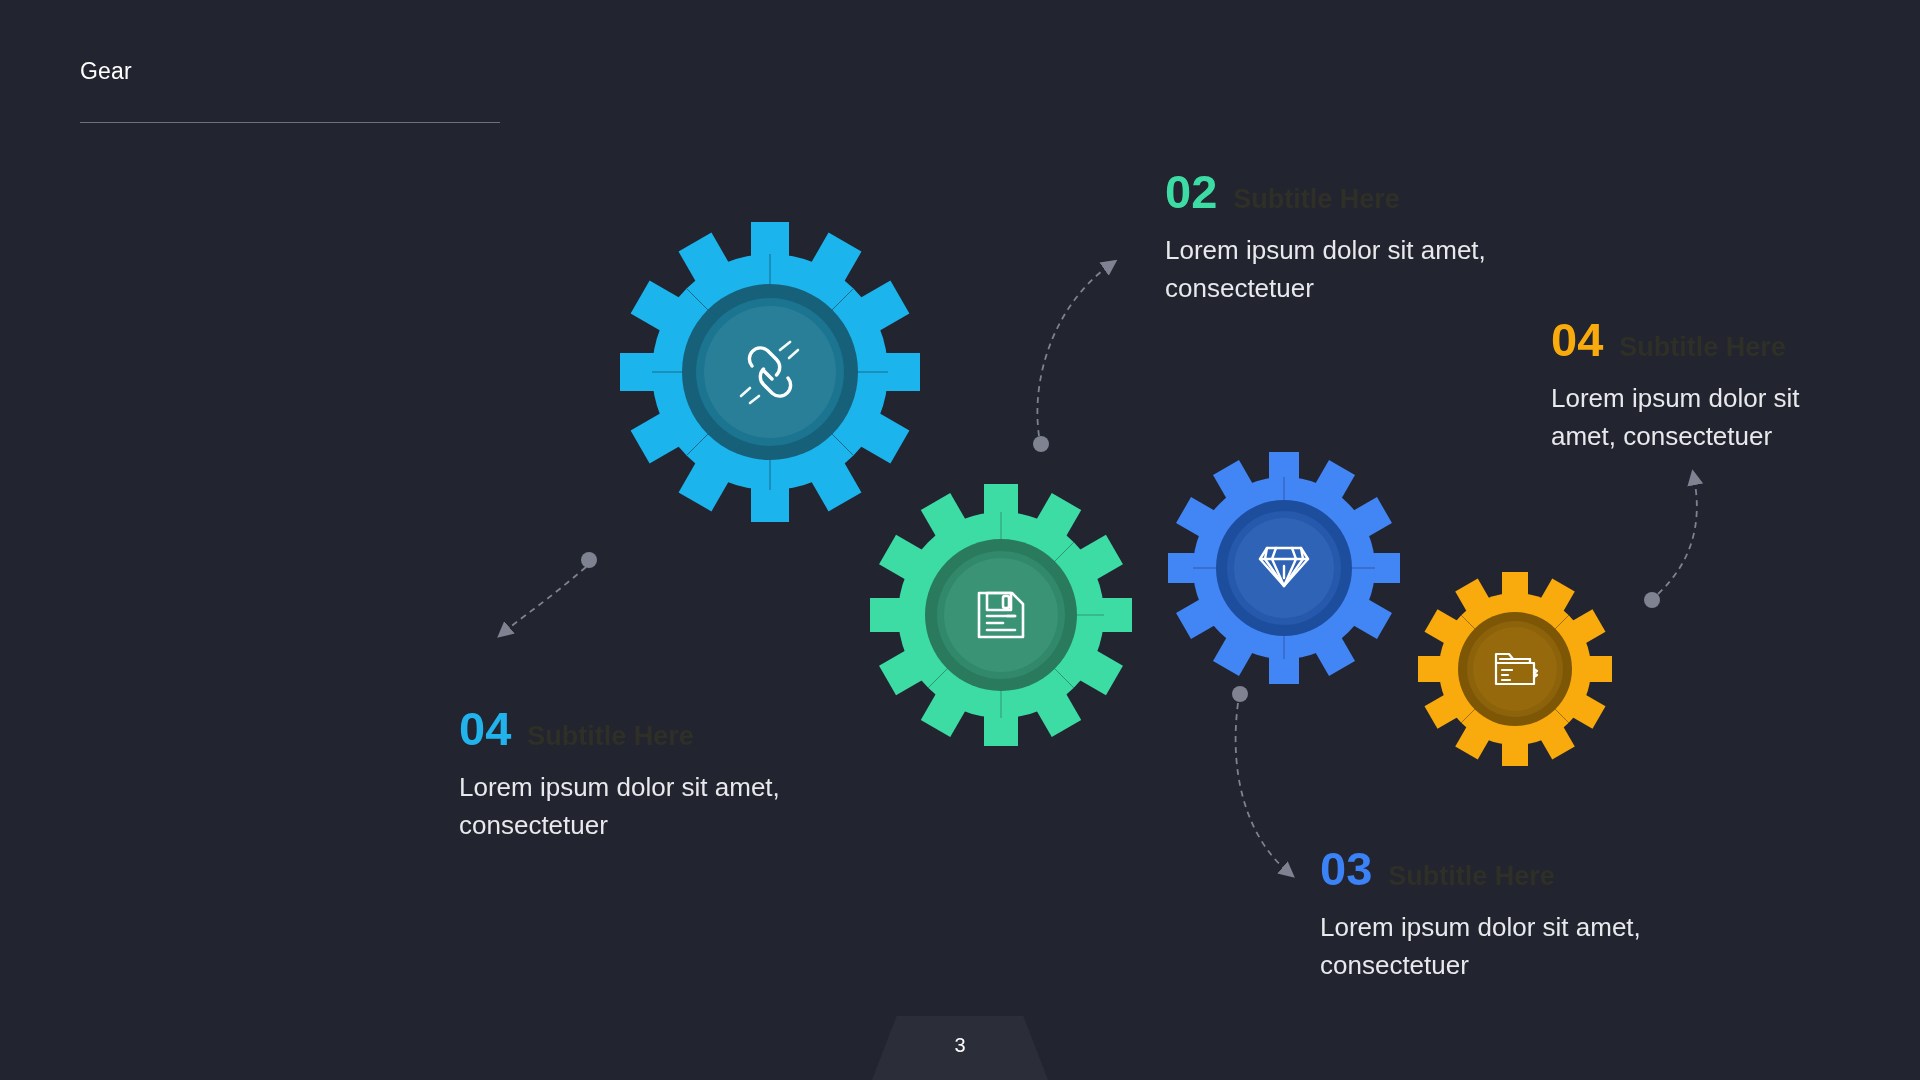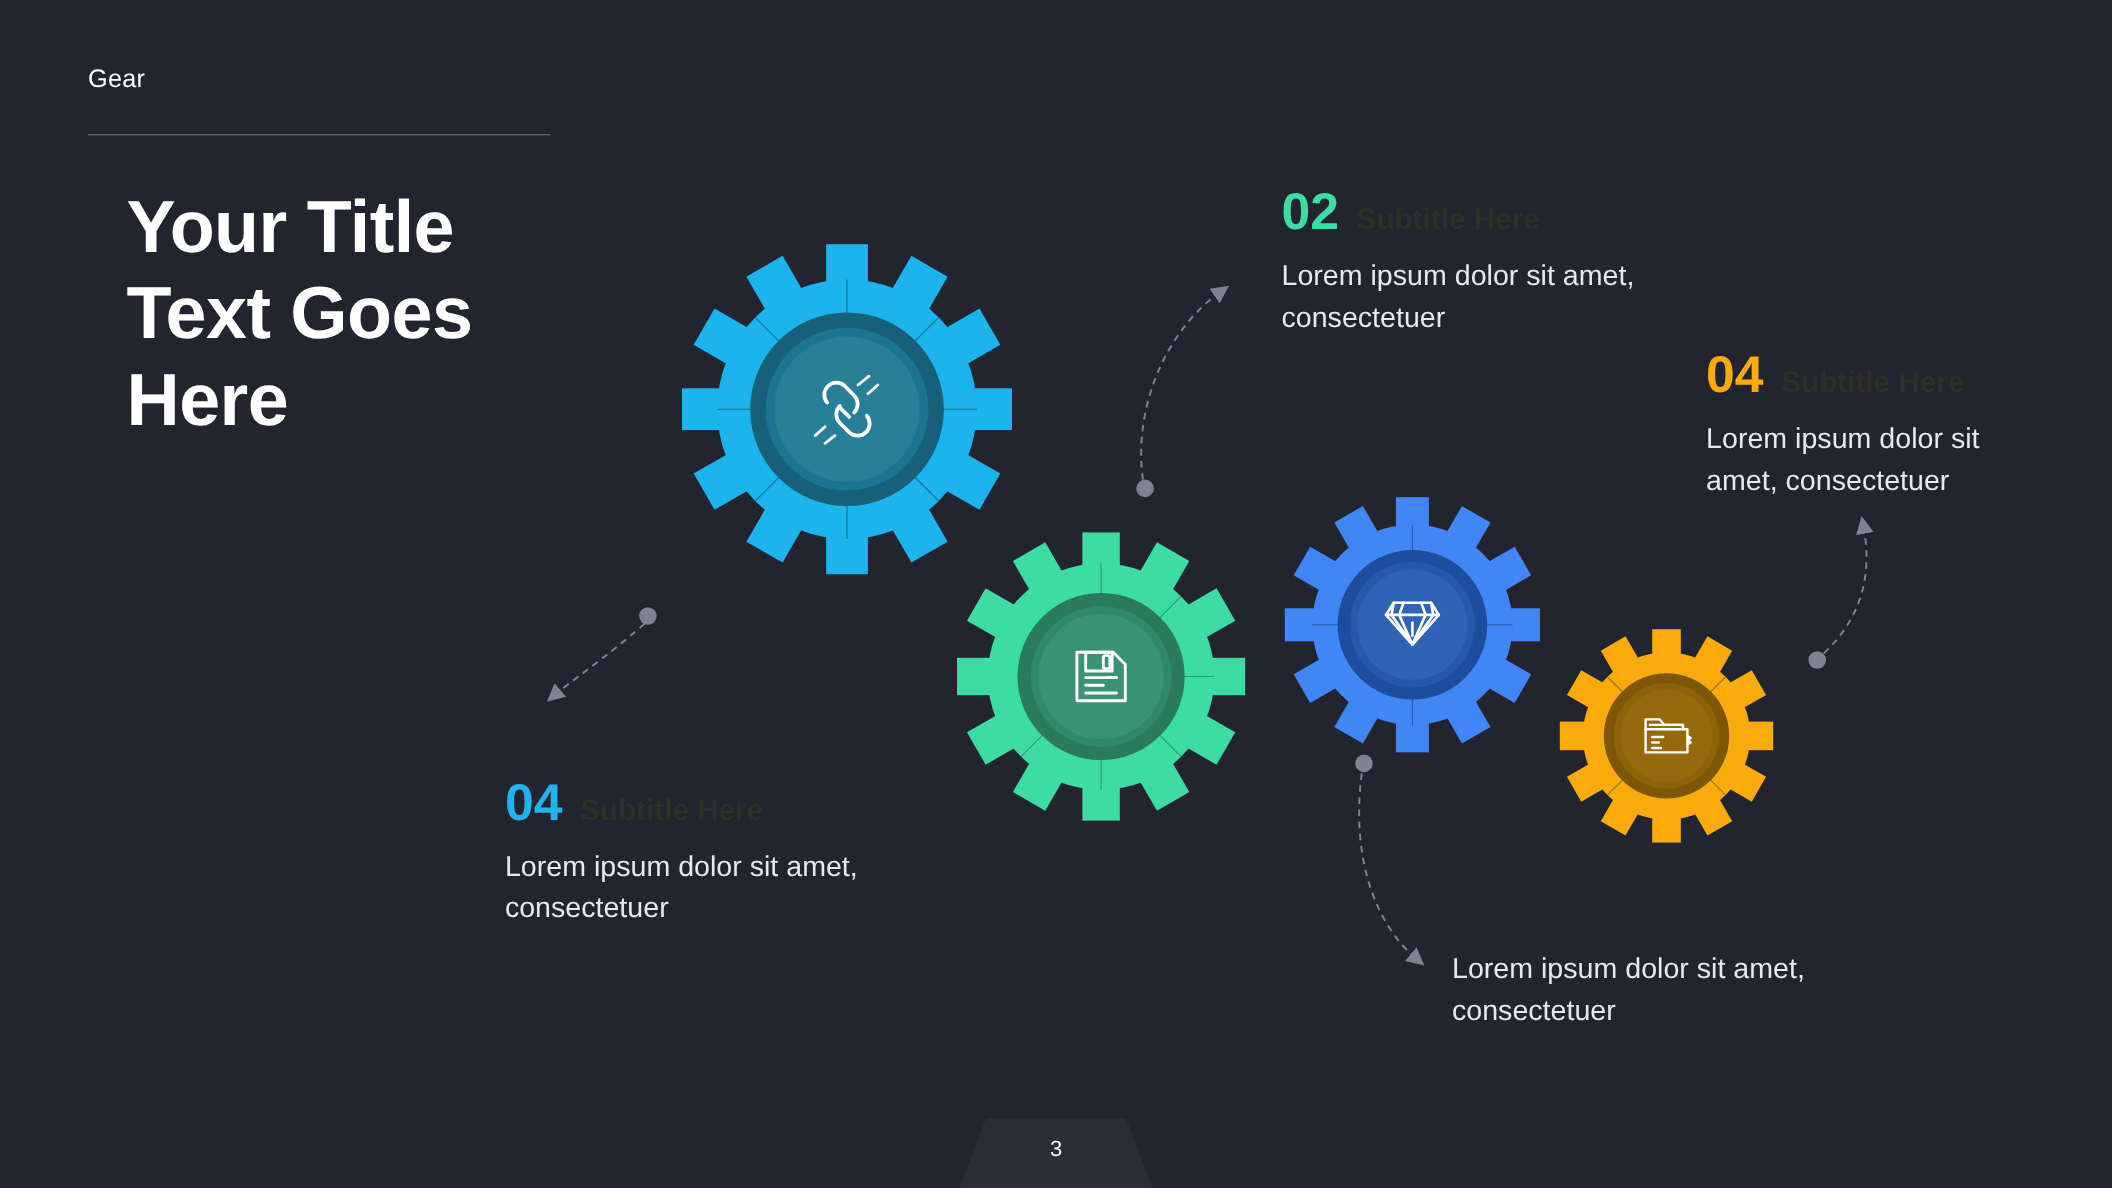--- a/index.html
+++ b/index.html
@@ -80,21 +80,20 @@
   }
 </style>
 </head>
 <body>
 
 <div id="slide">
 
   <div id="header-label">Gear</div>
   <div id="header-rule"></div>
 
-  <div id="title">Your Title Text Goes Here</div>
 
   <div class="gear" id="gear-cyan">
     <svg width="300" height="300" viewBox="0 0 300 300">
       <g>
         <path id="cyan-body" fill="#1cb4ec" d="
           M150,150 m0,-148
           L163,-148 Z"></path>
         <g fill="#1cb4ec">
 
           <g transform="translate(150,150)">
@@ -307,20 +306,24 @@
 
   <div class="callout" id="callout-02">
     <div class="head">
       <span class="num">02</span>
       <span class="sub">Subtitle Here</span>
     </div>
     <div class="body">Lorem ipsum dolor sit amet, consectetuer</div>
   </div>
 
   <div class="callout" id="callout-03">
+    <div class="head">
+      <span class="num">03</span>
+      <span class="sub">Subtitle Here</span>
+    </div>
     <div class="body">Lorem ipsum dolor sit amet, consectetuer</div>
   </div>
 
   <div class="callout" id="callout-04">
     <div class="head">
       <span class="num">04</span>
       <span class="sub">Subtitle Here</span>
     </div>
     <div class="body">Lorem ipsum dolor sit amet, consectetuer</div>
   </div>

